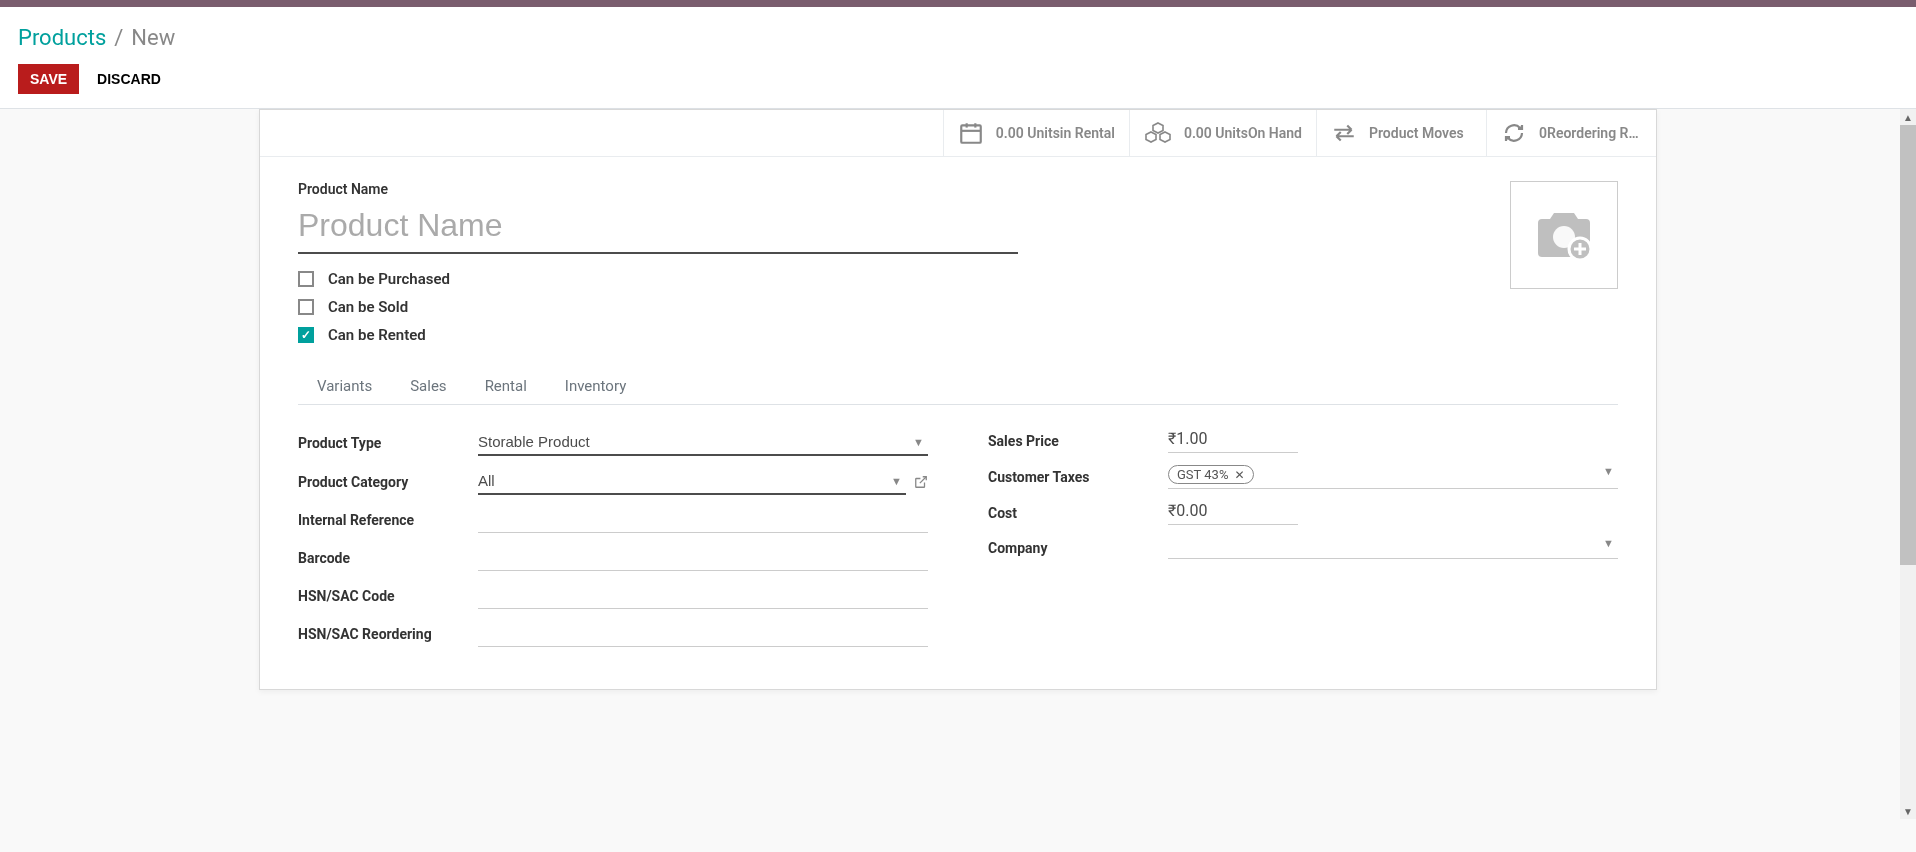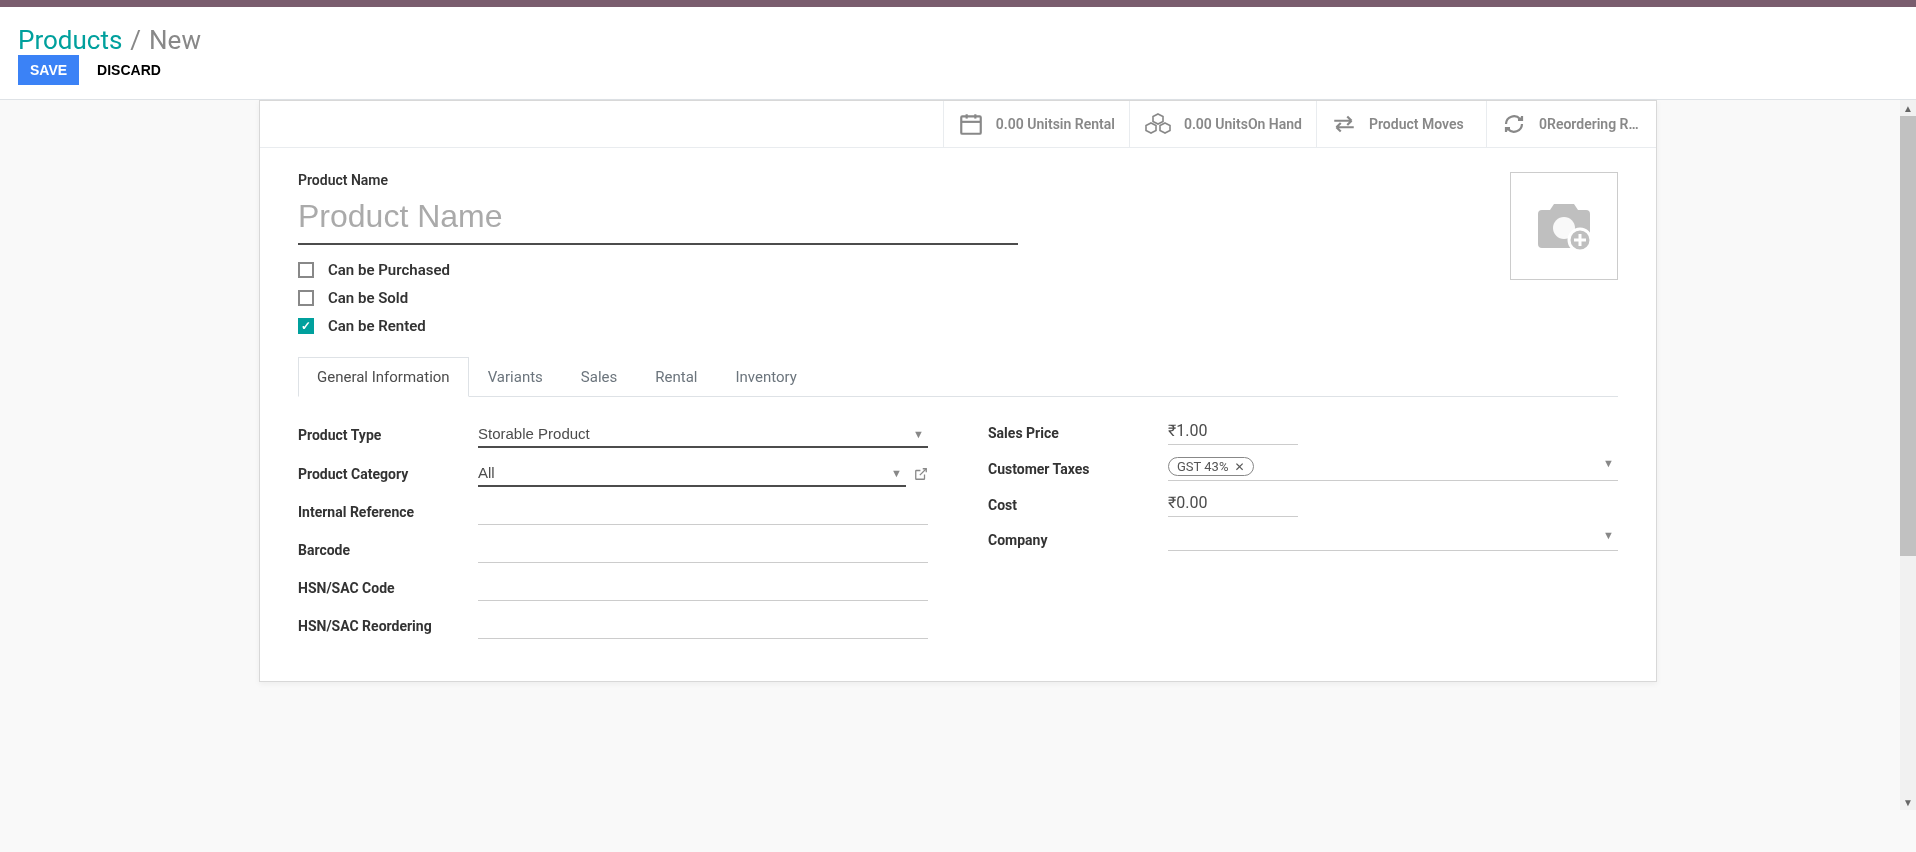--- a/index.html
+++ b/index.html
@@ -19,42 +19,43 @@
   height: 7px;
   background: #7a5d6e;
   width: 100%;
 }
 .header-section {
   background: #fff;
   padding: 18px 18px 0 18px;
   border-bottom: 1px solid #dee2e6;
 }
 .breadcrumb {
-  font-size: 26px;
+  font-size: 22px;
+  margin-bottom: 14px;
   display: flex;
   gap: 8px;
 }
 .breadcrumb-link {
   color: #00a09d;
   cursor: pointer;
 }
 .breadcrumb-sep {
   color: #888;
 }
 .breadcrumb-current {
   color: #888;
 }
 .action-row {
   display: flex;
   gap: 18px;
   align-items: center;
   padding-bottom: 14px;
 }
 .btn-save {
-  background: #3b82f6;
+  background: #b91c1c;
   color: #fff;
   border: none;
   padding: 7px 12px;
   font-size: 14px;
   font-weight: 600;
   cursor: pointer;
 }
 .btn-discard {
   background: none;
   color: #000000;
@@ -389,21 +390,20 @@
       <div class="checkbox-row">
         <span class="checkbox-box"></span>
         <span>Can be Sold</span>
       </div>
       <div class="checkbox-row">
         <span class="checkbox-box checked">✓</span>
         <span>Can be Rented</span>
       </div>
 
       <div class="tabs">
-        <div class="tab active">General Information</div>
         <div class="tab">Variants</div>
         <div class="tab">Sales</div>
         <div class="tab">Rental</div>
         <div class="tab">Inventory</div>
       </div>
 
       <div class="tab-content">
         <div class="col">
           <div class="field-row">
             <div class="field-label">Product Type</div>

